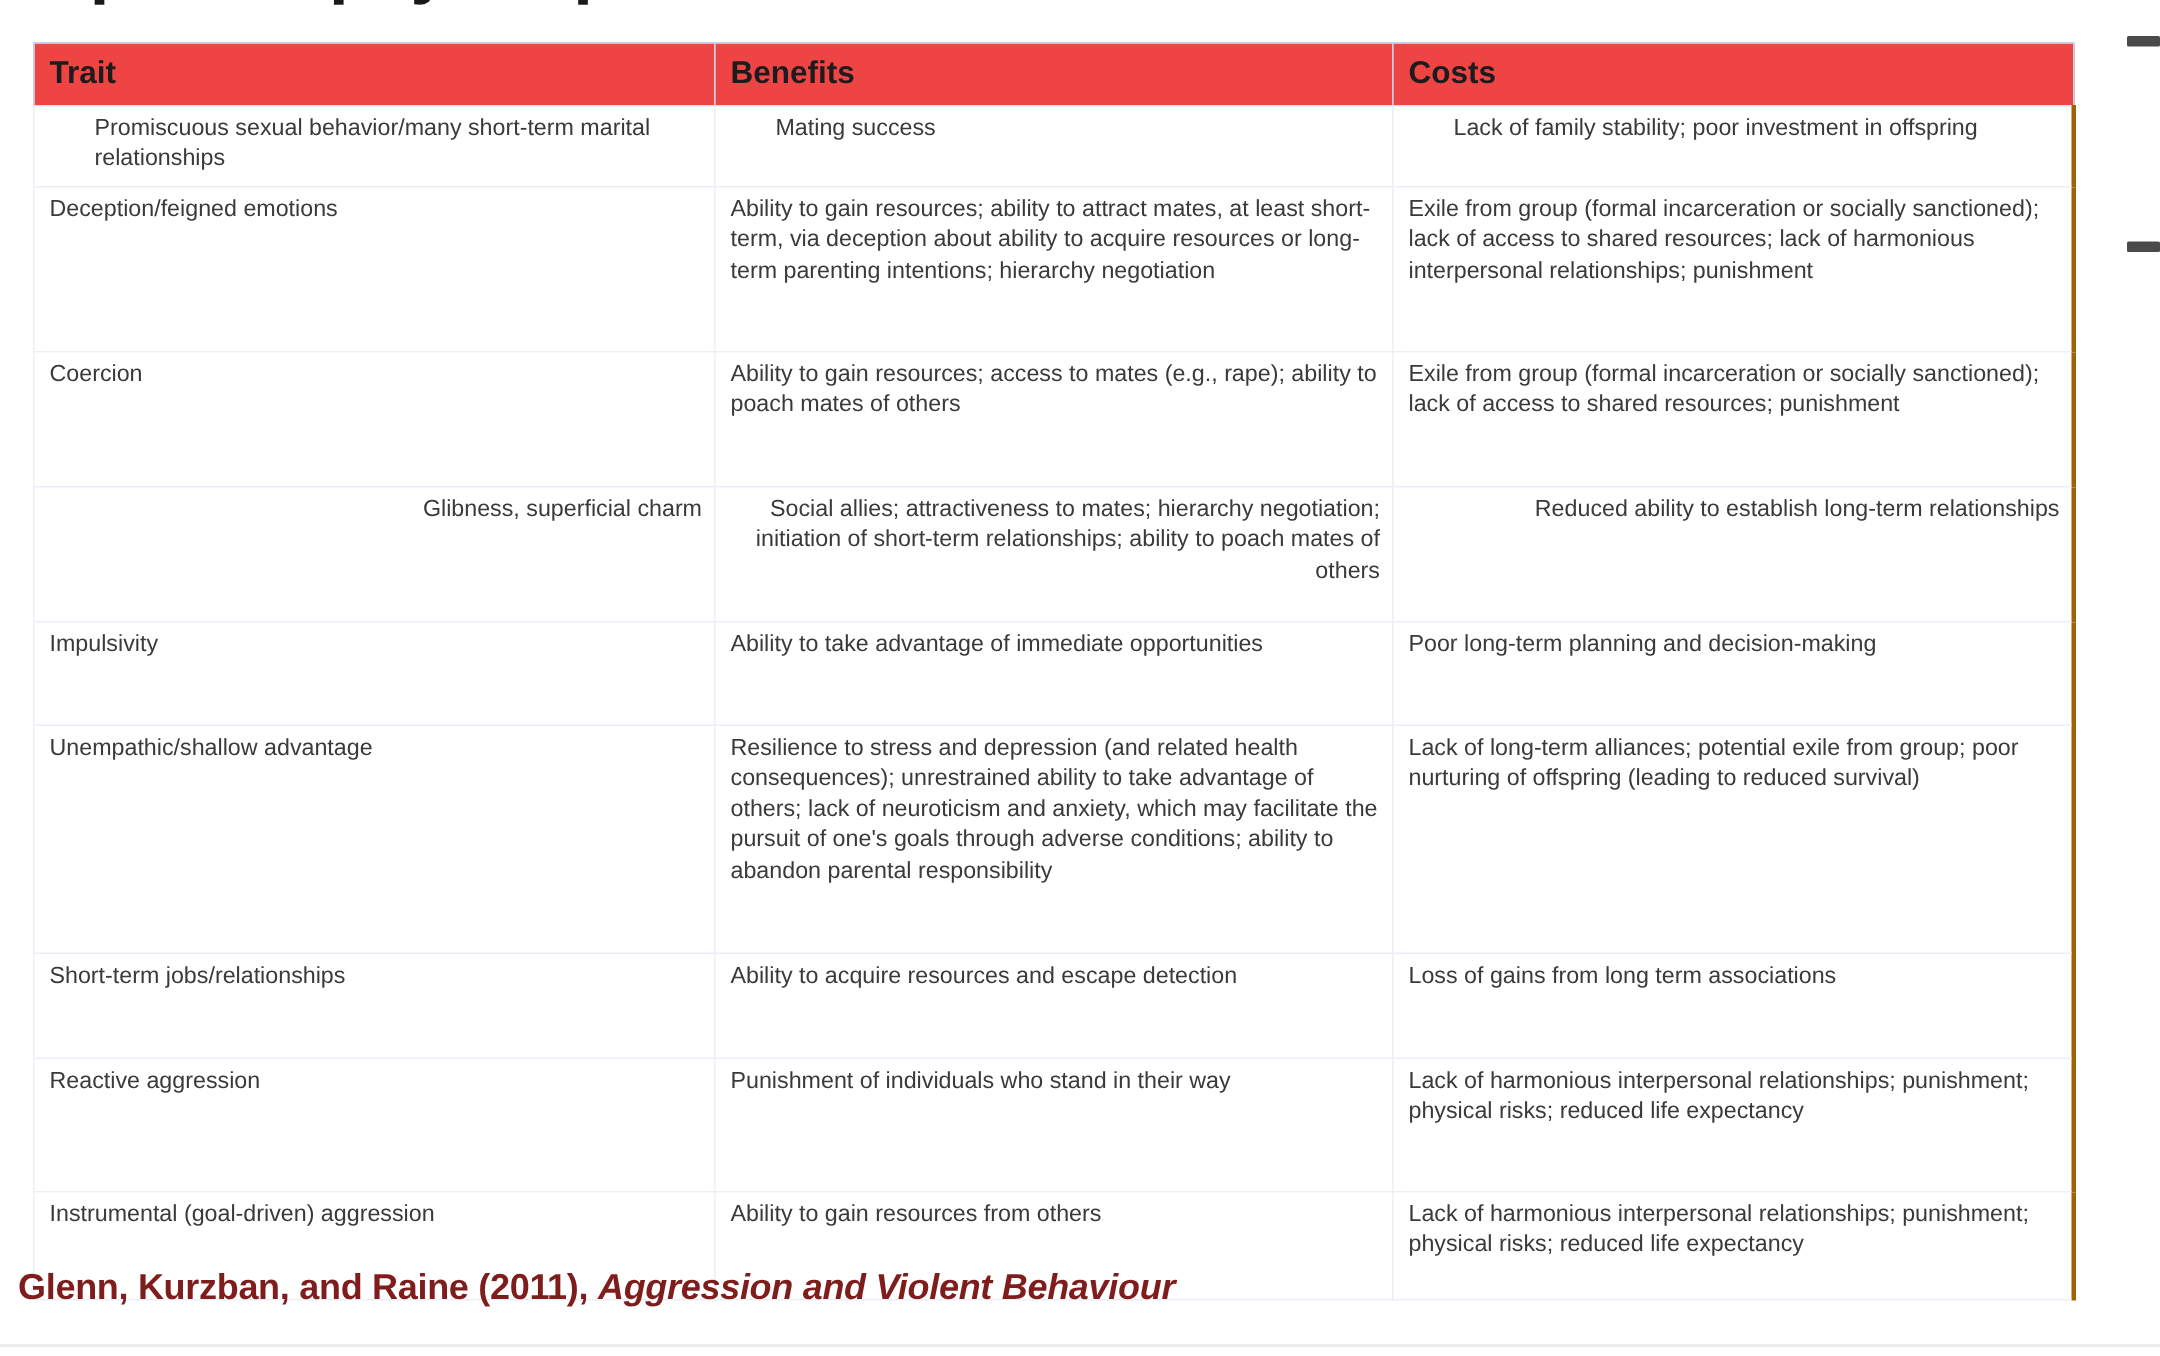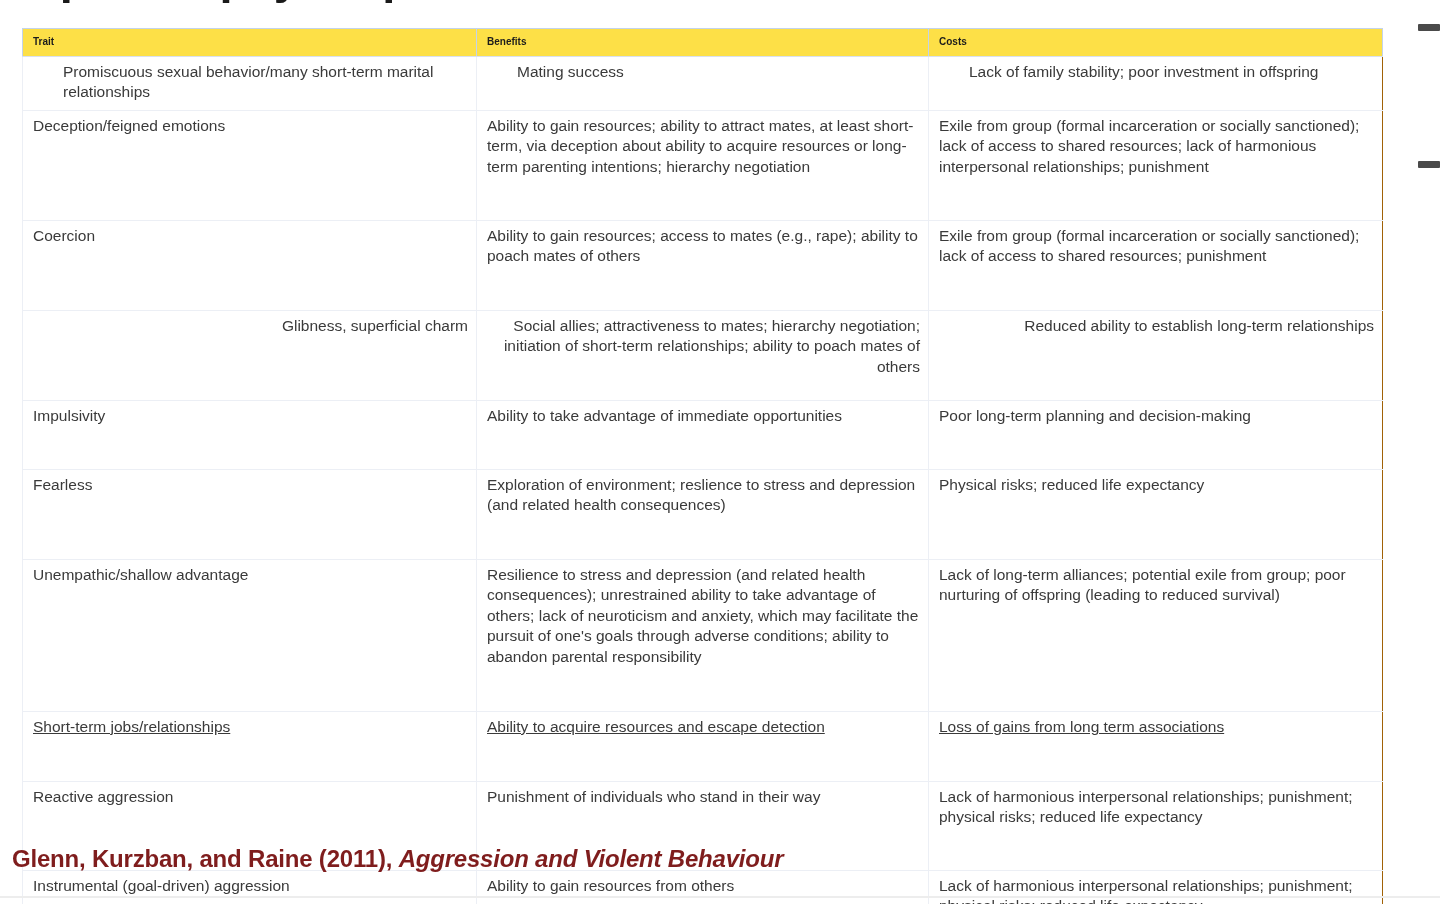--- a/index.html
+++ b/index.html
@@ -65,47 +65,47 @@
     vertical-align: top;
     text-align: left;
     border: 1px solid #e3e7ef;
     padding: 5px 8px 6px 10px;
     font-family: "Liberation Sans", sans-serif;
     color: #3a3a3a;
     font-size: 15.5px;
     line-height: 1.32;
   }
   table.traits thead th {
-    background: #fde047;
+    background: #ef4444;
     color: #1c1c1c;
     font-weight: bold;
-    font-size: 10px;
+    font-size: 21px;
     border: 1px solid #c3d3ea;
     border-bottom: 1px solid #d9e1f0;
     padding: 6px 8px 7px 10px;
     height: 14px;
   }
   table.traits tbody tr td {
     border-left: 1px solid #eceff5;
     border-right: 1px solid #eceff5;
     border-top: 1px solid #eceff5;
     border-bottom: 1px solid #eceff5;
   }
   table.traits tbody tr td:first-child { border-left: 1px solid #eceff5; }
-  table.traits tbody tr td:last-child  { border-right: 1px solid #a16207; }
+  table.traits tbody tr td:last-child  { border-right: 3px solid #a16207; }
 
   
   tr.r0 td { height: 42px; padding-left: 40px; }
   tr.r1 td { height: 98px; }
   tr.r2 td { height: 78px; }
   tr.r3 td { height: 78px; text-align: right; }
   tr.r4 td { height: 57px; }
   tr.r5 td { height: 78px; }
   tr.r6 td { height: 140px; }
-  tr.r7 td { height: 58px; text-decoration: underline; }
+  tr.r7 td { height: 58px; }
   tr.r8 td { height: 77px; margin-top: 48px; }
   tr.r9 td { height: 60px; }
 
   
   .caption {
     position: absolute;
     left: 12px;
     top: 845px;
     font-family: "Liberation Sans", sans-serif;
     font-size: 24px;
@@ -181,25 +181,20 @@
         <tr class="r3">
           <td>Glibness, superficial charm</td>
           <td>Social allies; attractiveness to mates; hierarchy negotiation; initiation of short-term relationships; ability to poach mates of others</td>
           <td>Reduced ability to establish long-term relationships</td>
         </tr>
         <tr class="r4">
           <td>Impulsivity</td>
           <td>Ability to take advantage of immediate opportunities</td>
           <td>Poor long-term planning and decision-making</td>
         </tr>
-        <tr class="r5">
-          <td>Fearless</td>
-          <td>Exploration of environment; reslience to stress and depression (and related health consequences)</td>
-          <td>Physical risks; reduced life expectancy</td>
-        </tr>
         <tr class="r6">
           <td>Unempathic/shallow advantage</td>
           <td>Resilience to stress and depression (and related health consequences); unrestrained ability to take advantage of others; lack of neuroticism and anxiety, which may facilitate the pursuit of one's goals through adverse conditions; ability to abandon parental responsibility</td>
           <td>Lack of long-term alliances; potential exile from group; poor nurturing of offspring (leading to reduced survival)</td>
         </tr>
         <tr class="r7">
           <td>Short-term jobs/relationships</td>
           <td>Ability to acquire resources and escape detection</td>
           <td>Loss of gains from long term associations</td>
         </tr>

